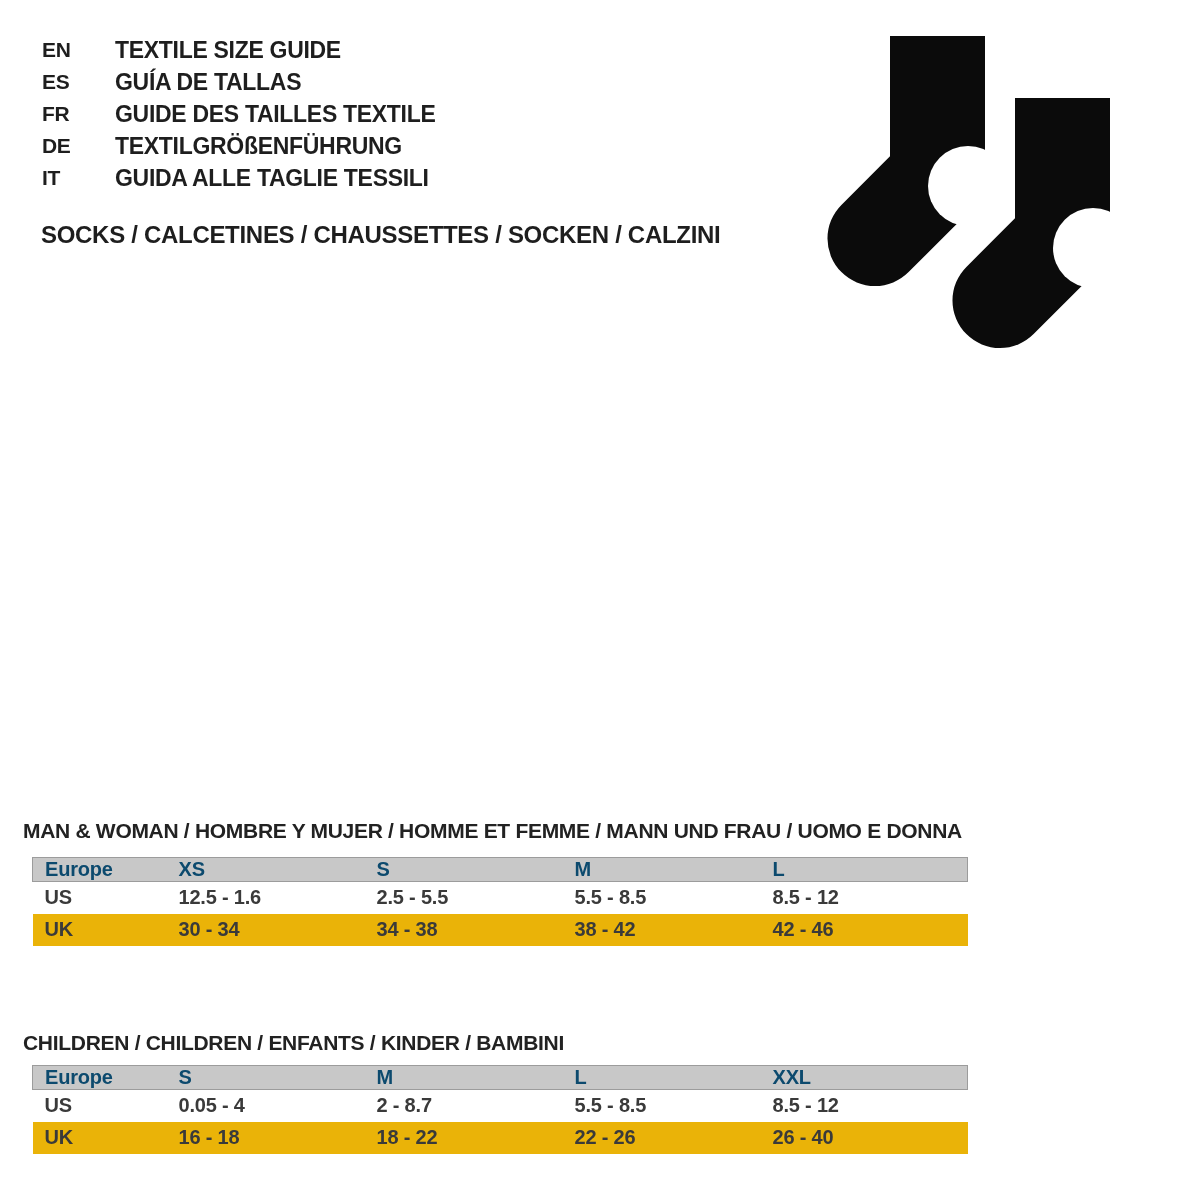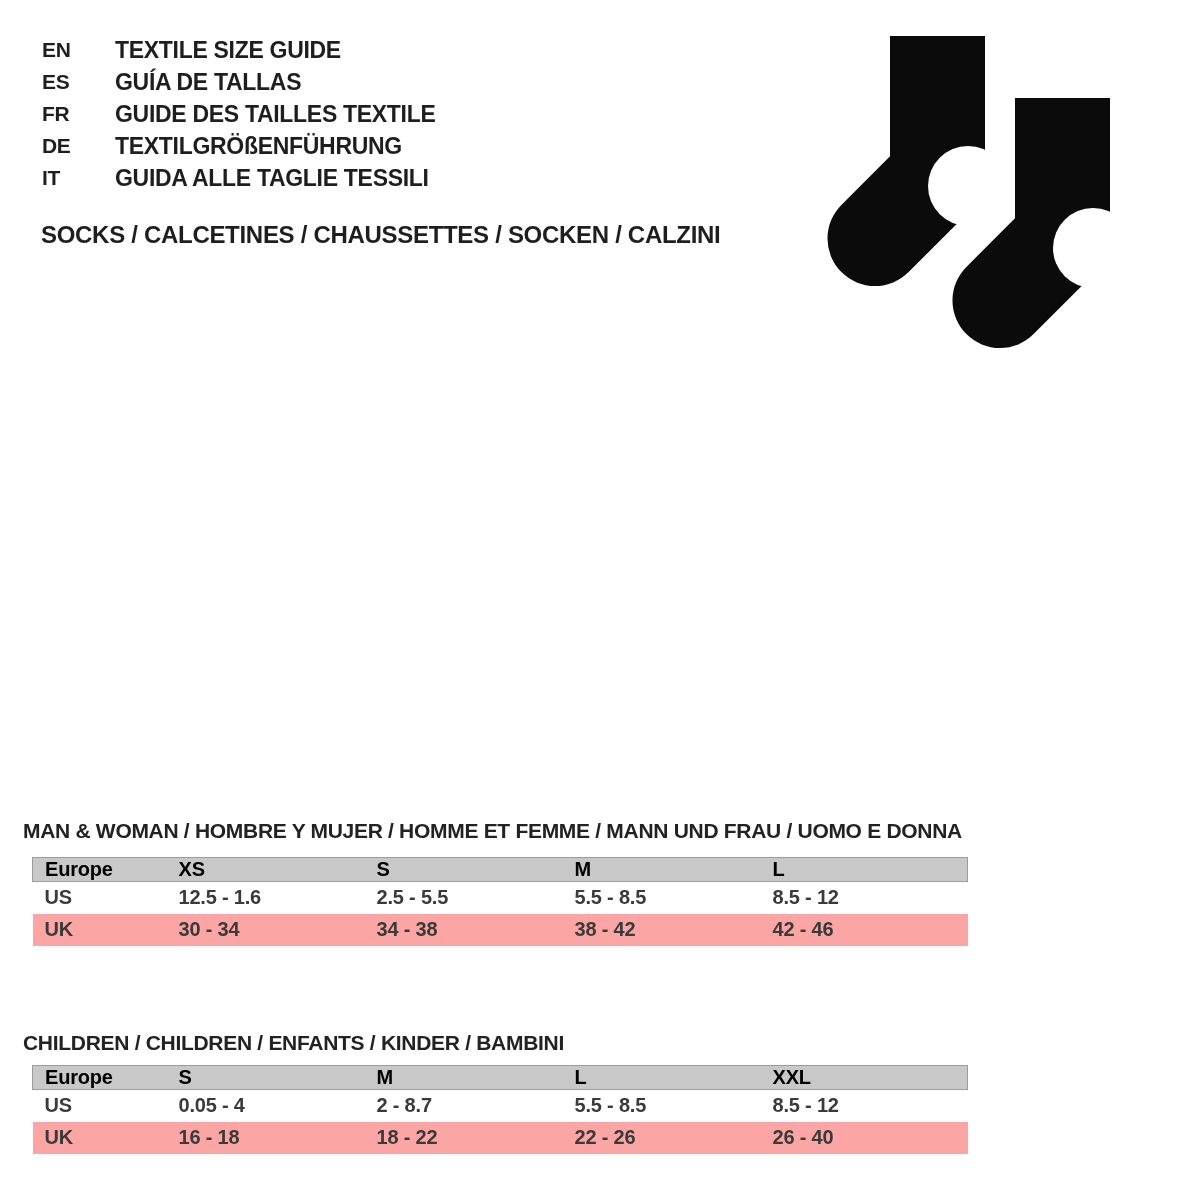--- a/index.html
+++ b/index.html
@@ -49,27 +49,27 @@
   }
   .table-man-woman { top: 857px; }
   .table-children  { top: 1065px; }
 
   table.size-table th, table.size-table td {
     text-align: left; vertical-align: middle; font-weight: bold;
   }
   table.size-table th {
     background: #c8c8c8; height: 16px;
     border-top: 1px solid #9c9c9c; border-bottom: 1px solid #9c9c9c;
-    color: #000000;
+    color: #0c4a6e;
   }
   table.size-table th:first-child { border-left: 1px solid #9c9c9c; }
   table.size-table th:last-child  { border-right: 1px solid #9c9c9c; }
   table.size-table td { height: 32px; }
   table.size-table .col-label { text-align: left; padding-left: 12px; }
-  table.size-table tr.row-alt td { background: #fca5a5; }
+  table.size-table tr.row-alt td { background: #eab308; }
 </style>
 </head>
 <body>
 
 <div class="page">
 
   <div class="lang-block">
     <div class="lang-row">
       <span class="lang-code">EN</span>
       <span class="lang-label">TEXTILE SIZE GUIDE</span>

